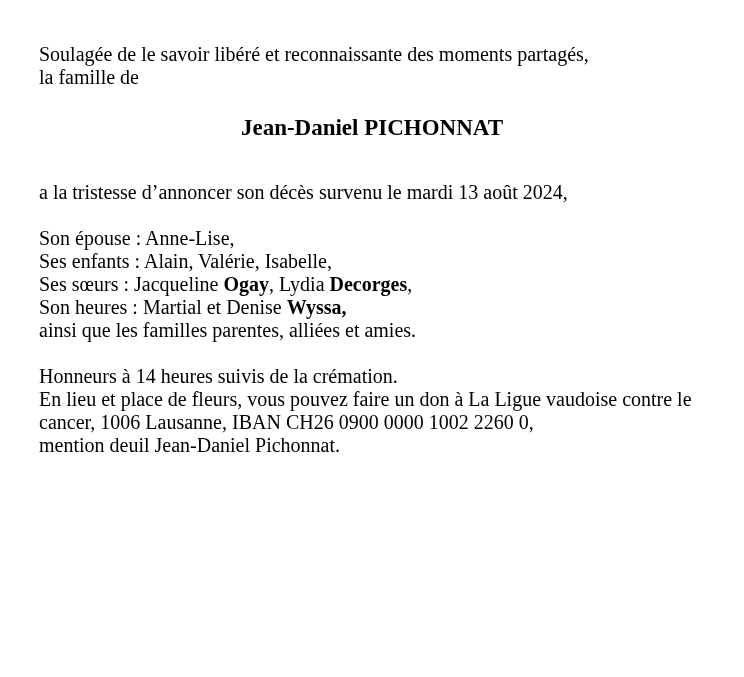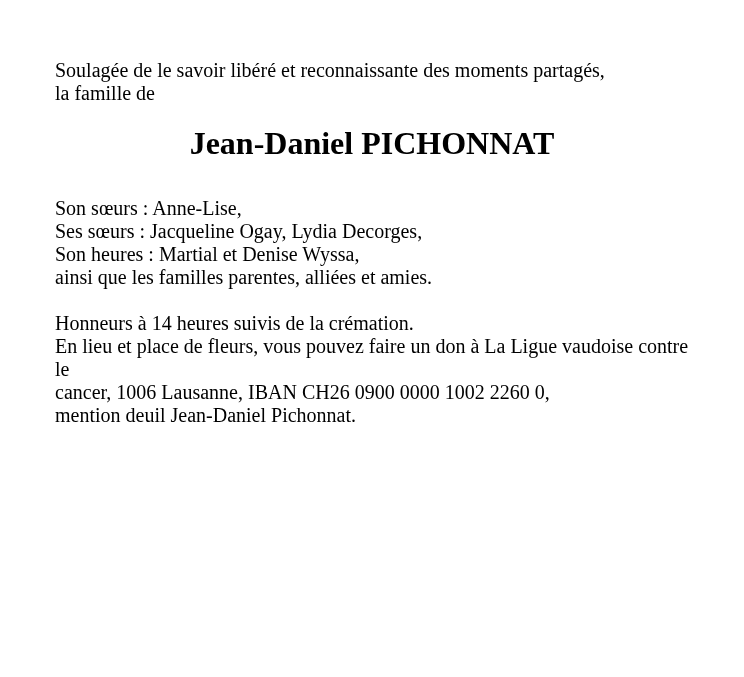--- a/index.html
+++ b/index.html
@@ -13,55 +13,57 @@
     overflow: hidden;
     font-family: "Liberation Serif", "DejaVu Serif", serif;
     font-size: 20px;
     line-height: 23px;
     color: #000000;
   }
   .doc {
     padding: 43px 30px 0 39px;
   }
   .para {
-    margin: 16px;
+    margin: 0;
   }
   .line {
     white-space: pre-wrap;
   }
   .deceased-title {
     font-family: "Liberation Serif", "DejaVu Serif", serif;
     font-weight: bold;
-    font-size: 32px;
+    font-size: 23px;
     line-height: 35px;
     text-align: center;
     margin: 21px 0 0 0;
     padding-right: 9px; 
   }
   .mt-after-title { margin-top: 36px; }
   .mt-para { margin-top: 23px; }
-  b { font-weight: normal; }
+  b { font-weight: bold; }
 </style>
 </head>
 <body>
 
 <div class="doc">
 
   <div class="para">
     <div class="line">Soulagée de le savoir libéré et reconnaissante des moments partagés,</div>
     <div class="line">la famille de</div>
   </div>
 
   <h1 class="deceased-title">Jean-Daniel PICHONNAT</h1>
 
   <div class="para mt-after-title">
+    <div class="line">a la tristesse d’annoncer son décès survenu le mardi 13 août 2024,</div>
   </div>
 
   <div class="para mt-para">
-    <div class="line">Son sœurs : Anne-Lise,</div>
+    <div class="line">Son épouse : Anne-Lise,</div>
+    <div class="line">Ses enfants : Alain, Valérie, Isabelle,</div>
     <div class="line"><span>Ses sœurs : Jacqueline </span><b>Ogay</b><span>, Lydia </span><b>Decorges</b><span>,</span></div>
     <div class="line"><span>Son heures : Martial et Denise </span><b>Wyssa,</b></div>
     <div class="line">ainsi que les familles parentes, alliées et amies.</div>
   </div>
 
   <div class="para mt-para">
     <div class="line">Honneurs à 14 heures suivis de la crémation.</div>
     <div class="line">En lieu et place de fleurs, vous pouvez faire un don à La Ligue vaudoise contre le</div>
     <div class="line">cancer, 1006 Lausanne, IBAN CH26 0900 0000 1002 2260 0,</div>
     <div class="line">mention deuil Jean-Daniel Pichonnat.</div>

